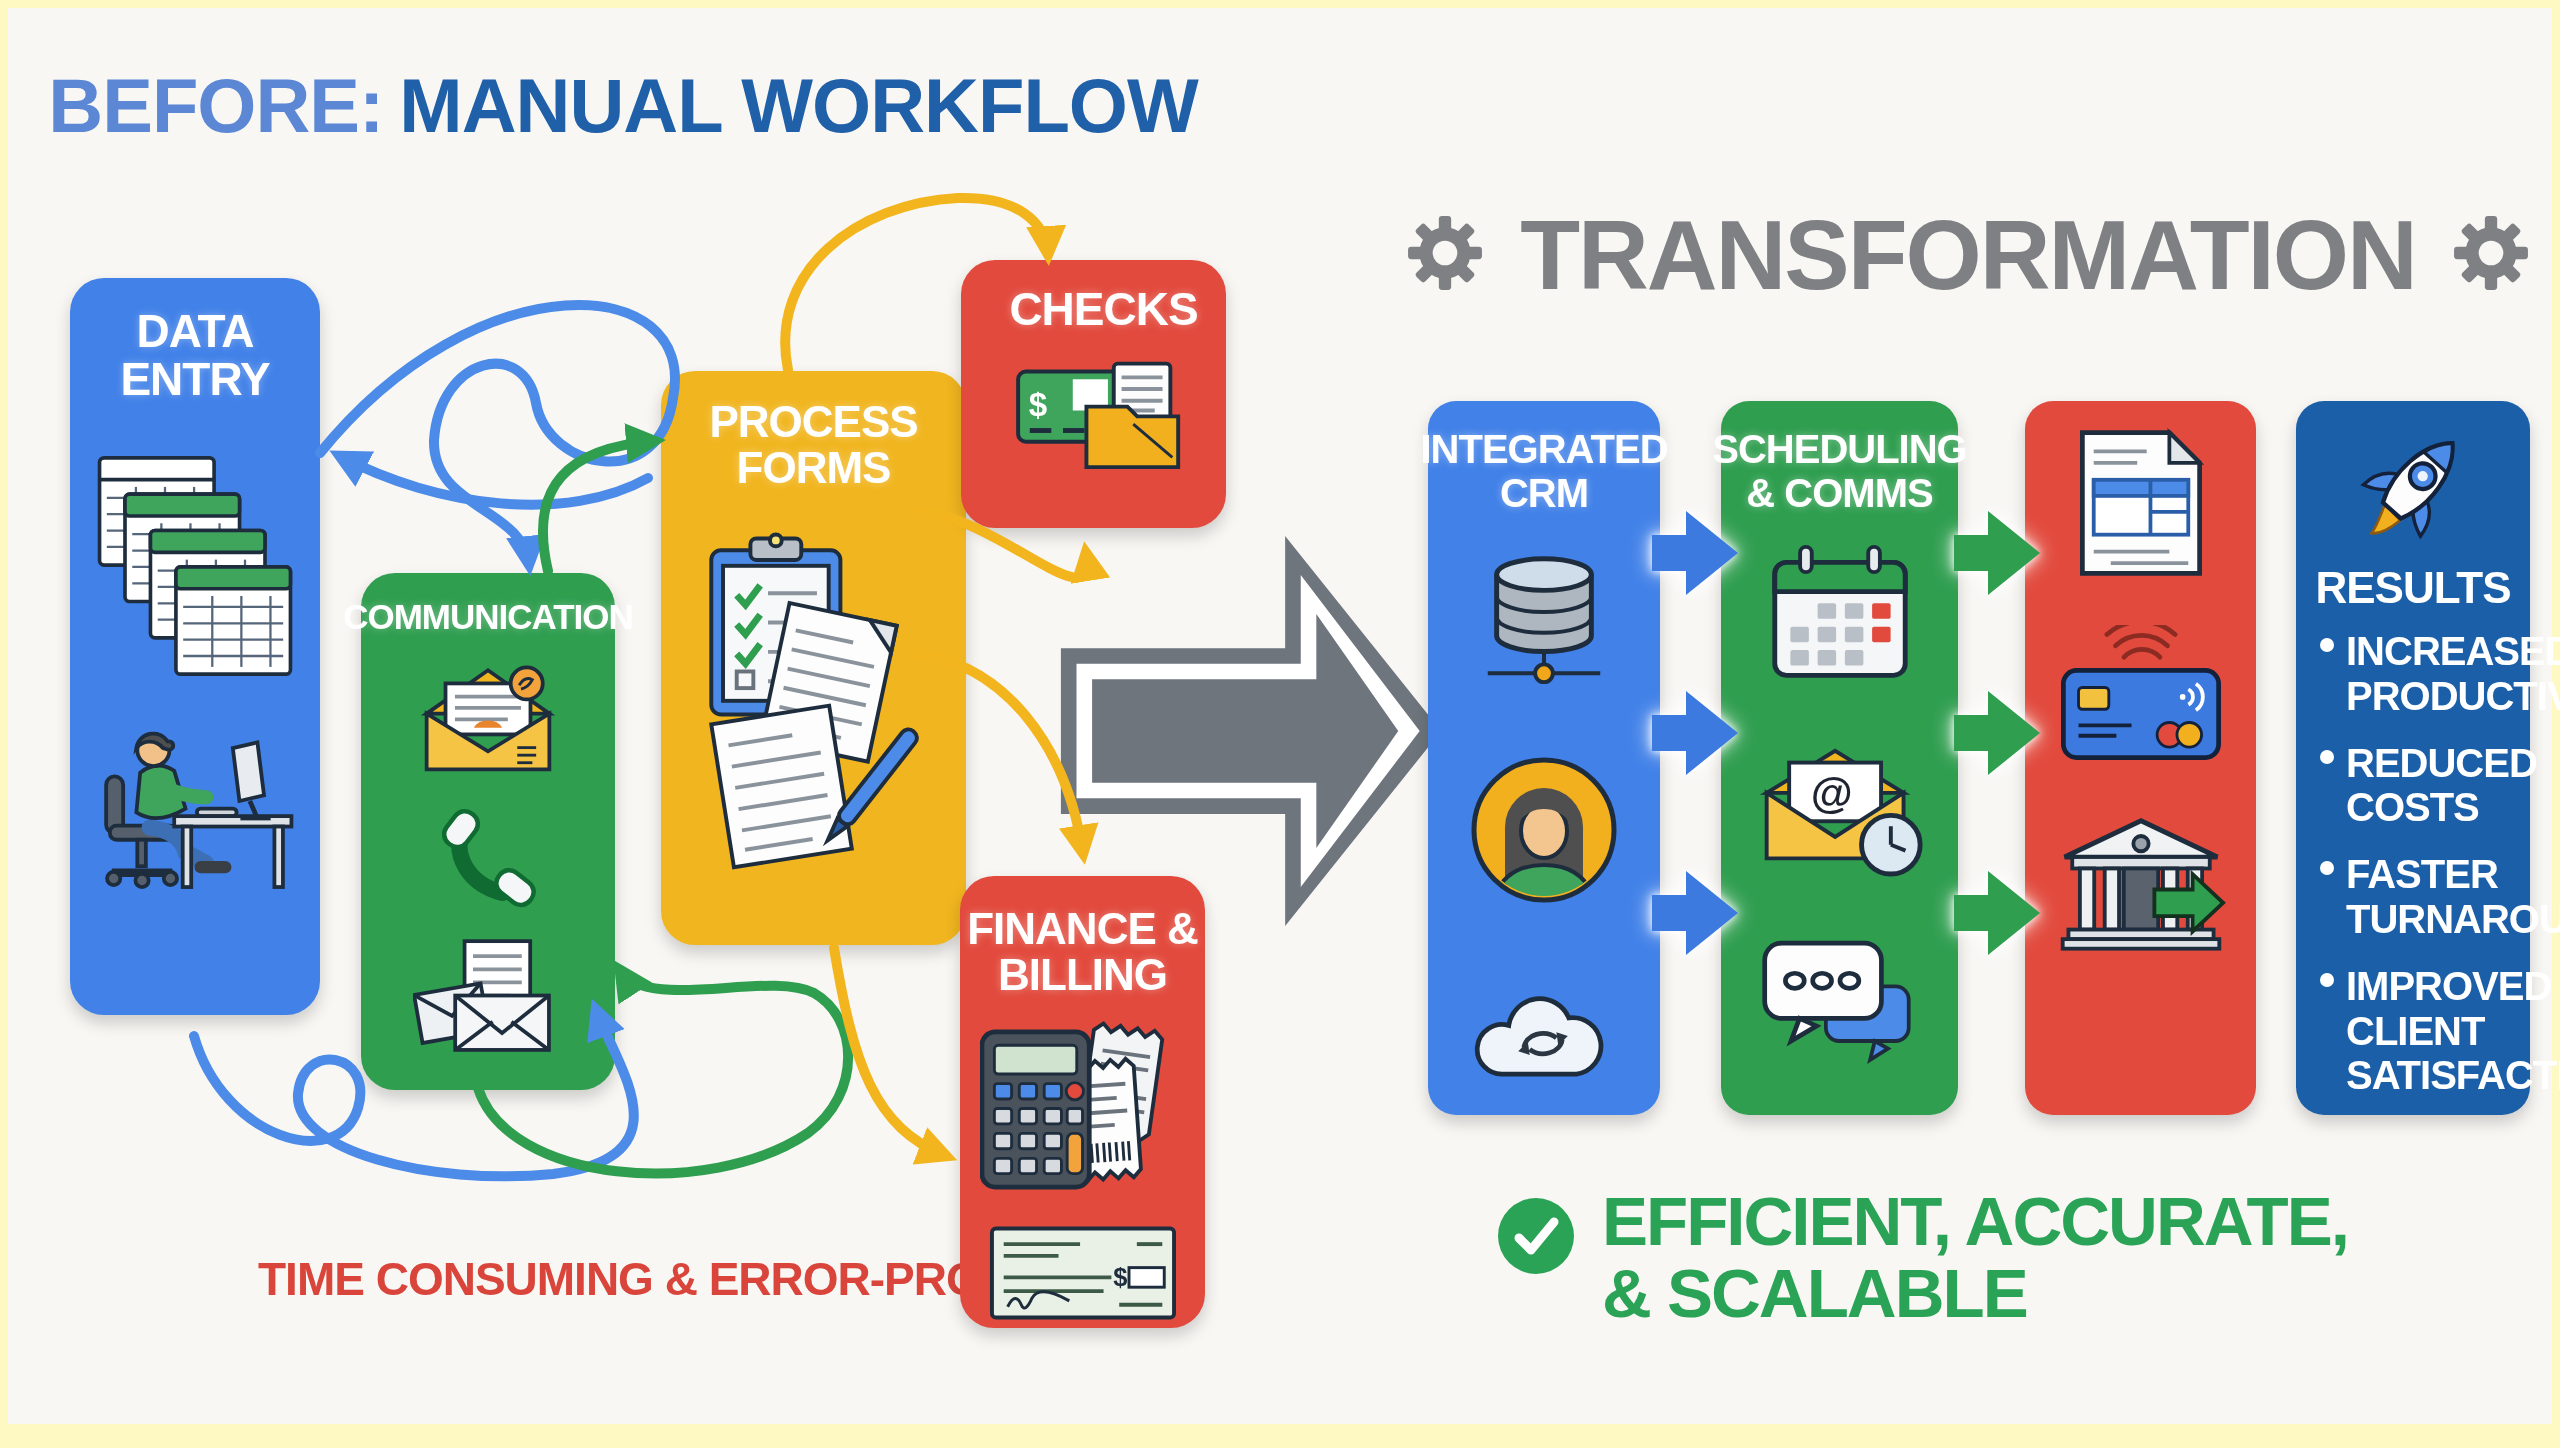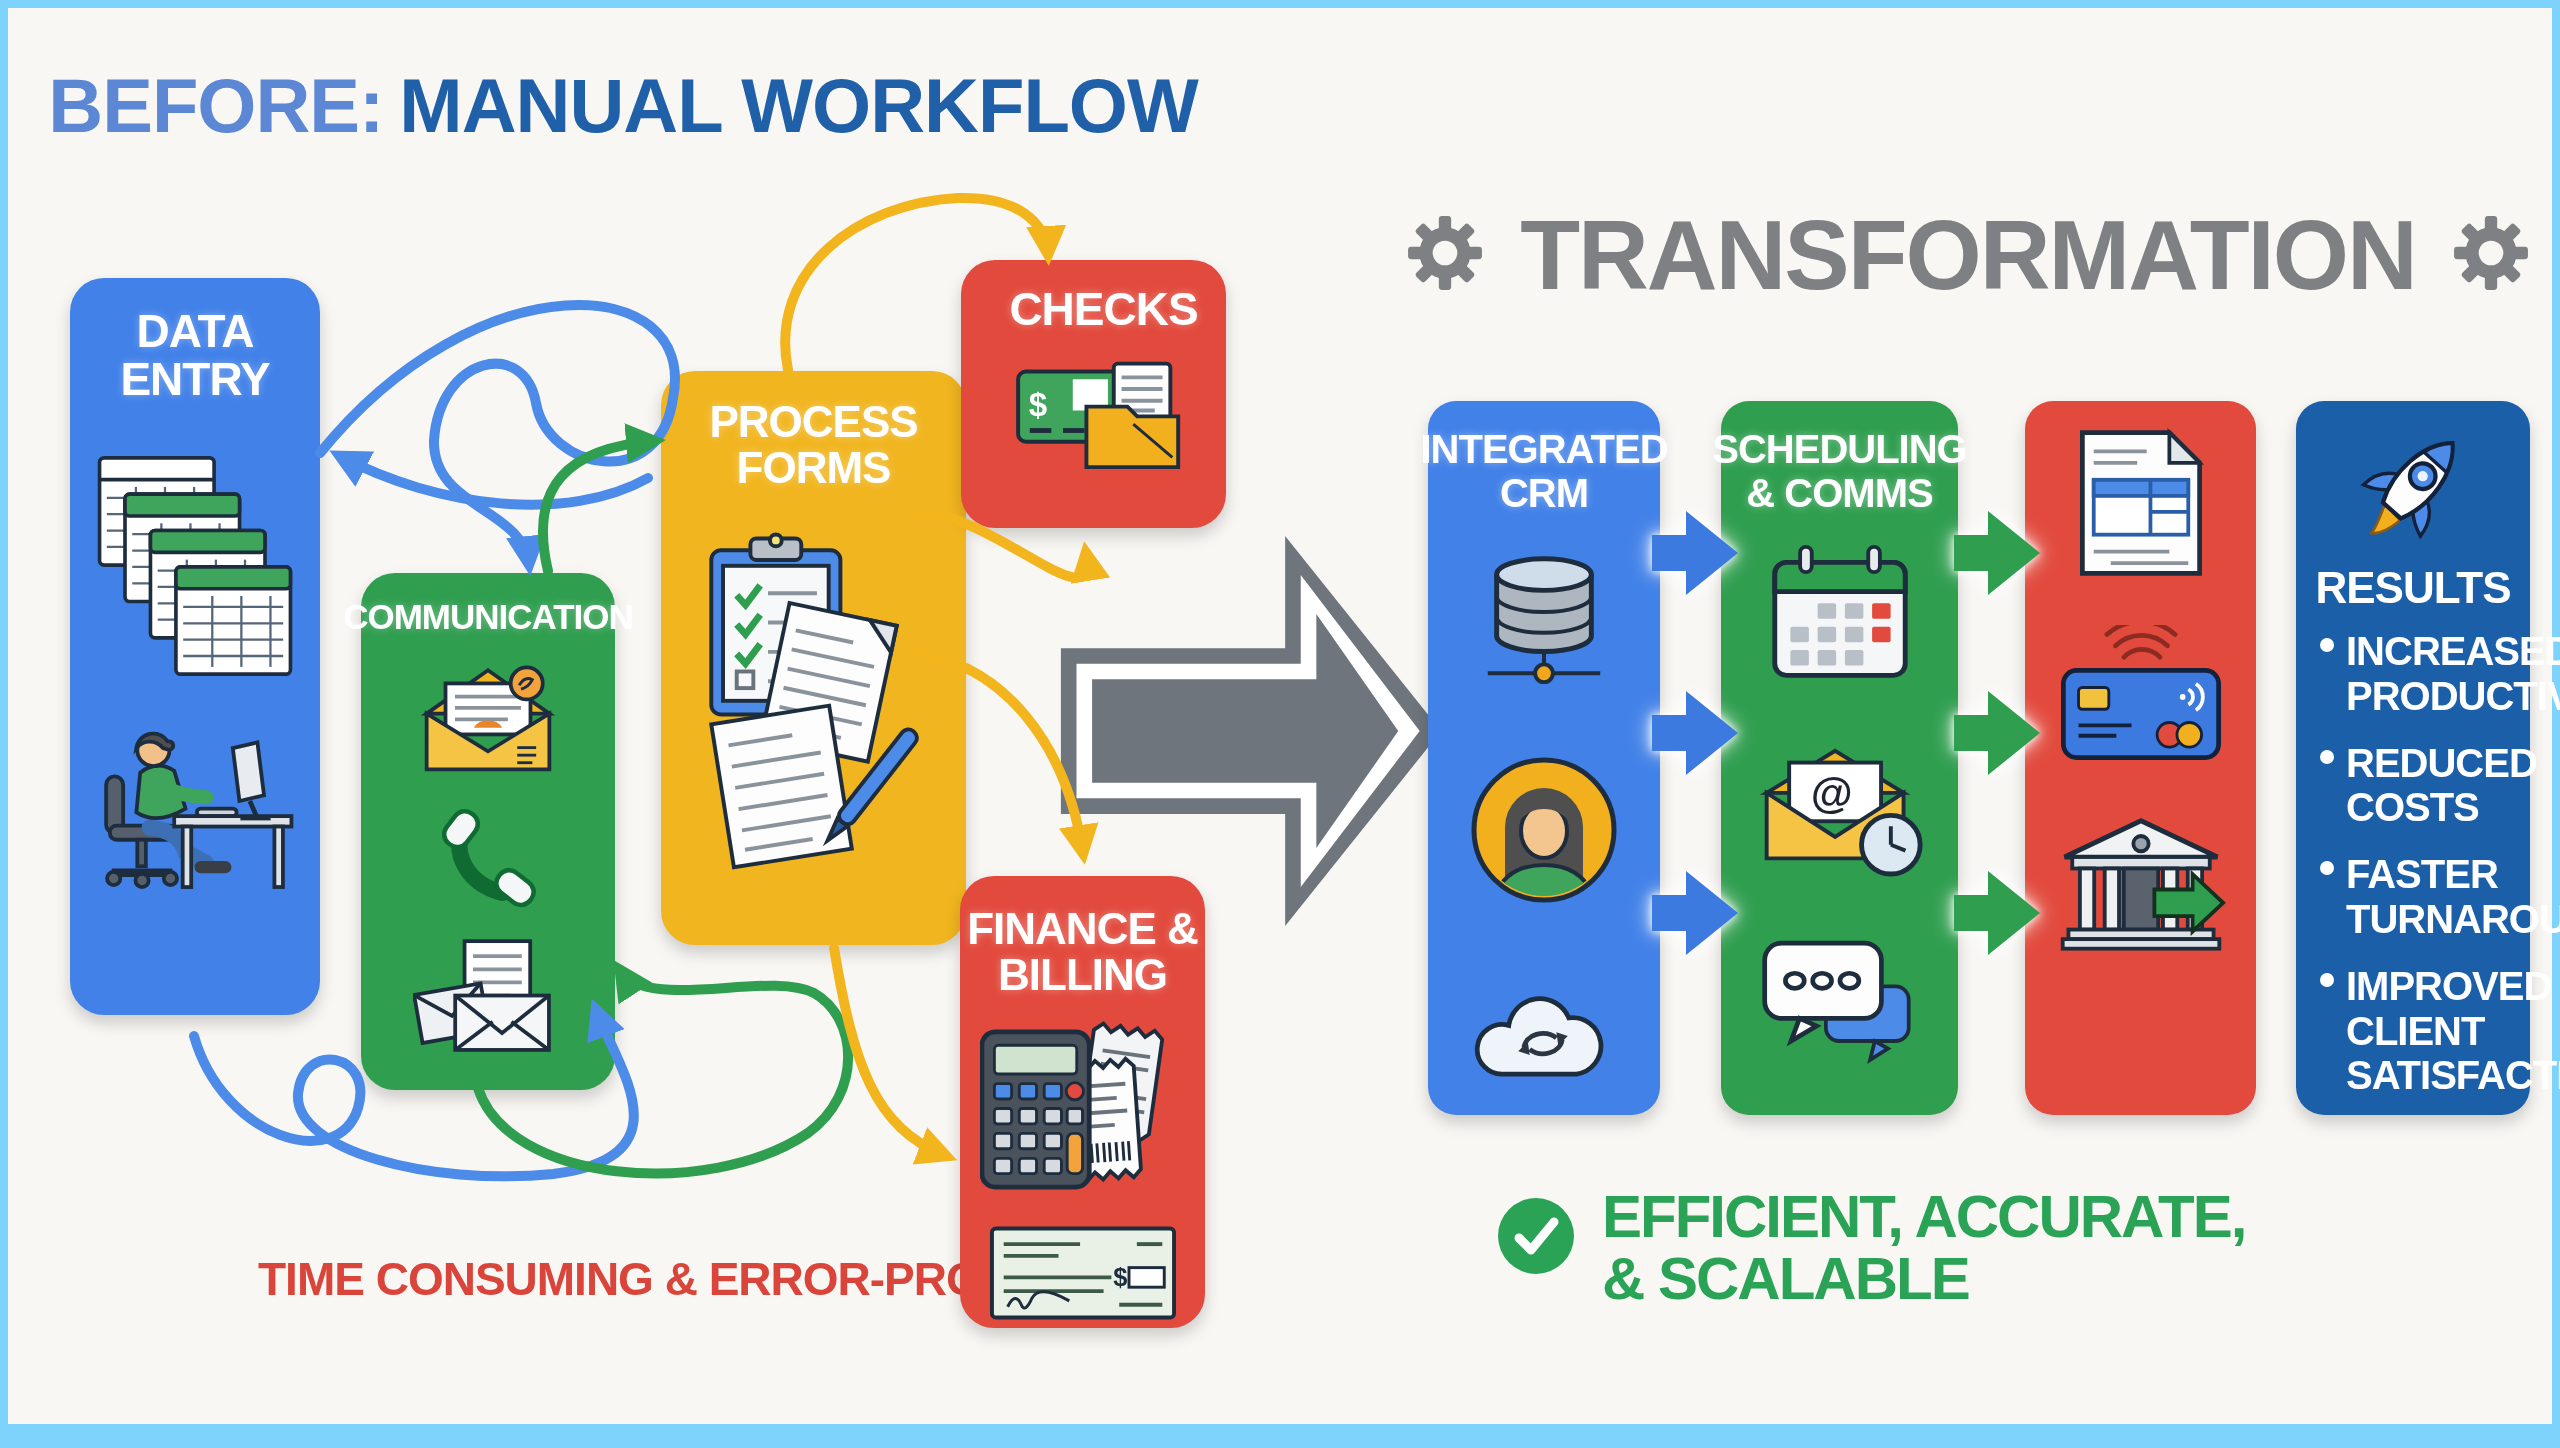--- a/index.html
+++ b/index.html
@@ -1,16 +1,16 @@
 <!DOCTYPE html>
 <html><head>
 <meta charset="utf-8">
 <style>
   html,body{margin:0;padding:0;background:#000;}
-  .canvas{position:relative;width:2560px;height:1448px;background:#7dd3fc;overflow:hidden;
+  .canvas{position:relative;width:2560px;height:1448px;background:#fef9c3;overflow:hidden;
           font-family:"Liberation Sans","DejaVu Sans",sans-serif;}
   .page{position:absolute;left:8px;top:8px;width:2544px;height:1416px;background:#f8f7f4;}
   .cond{font-stretch:condensed;font-weight:800;letter-spacing:-1px;}
   
   .main-title{position:absolute;top:60px;text-align:center;font-size:76px;line-height:1;white-space:nowrap;}
   .t-left{left:30px;width:1170px;}
   .t-right{left:1420px;width:1080px;}
   .main-title .pfx{color:#5b87d5;}
   .main-title .rest{color:#2060a8;margin-left:16px;}
   .subtitle{position:absolute;top:198px;left:1420px;width:1080px;display:flex;align-items:center;justify-content:center;gap:36px;}
@@ -22,21 +22,21 @@
   
   .col{position:absolute;top:393px;height:714px;border-radius:28px;box-shadow:0 8px 16px rgba(0,0,0,.18);display:flex;flex-direction:column;align-items:center;z-index:1;}
   .col-title{color:#fff;text-align:center;white-space:pre-line;font-size:40px;line-height:1.1;margin-top:26px;text-shadow:0 0 8px rgba(255,255,255,.4);}
   .results-list{margin:16px 0 0 0;padding:0 18px 0 24px;list-style:none;width:100%;box-sizing:border-box;}
   .result-item{display:flex;gap:12px;margin-bottom:22px;align-items:flex-start;}
   .result-item .dot{flex:0 0 14px;width:14px;height:14px;border-radius:50%;background:#fff;margin-top:9px;}
   .result-item .txt{color:#fff;font-size:40px;line-height:1.12;}
   .results-title{color:#fff;font-size:44px;margin-top:8px;text-align:center;}
   
   .footer{position:absolute;top:1178px;left:1488px;display:flex;align-items:flex-start;gap:26px;}
-  .footer .foot-text{font-size:60px;line-height:1.04;color:#2aa356;white-space:pre-line;letter-spacing:-2px;}
+  .footer .foot-text{font-size:69px;line-height:1.04;color:#2aa356;white-space:pre-line;letter-spacing:-2px;}
   .flow-svg{position:absolute;left:0;top:0;z-index:2;pointer-events:none;}
   .chev{position:absolute;z-index:3;filter:drop-shadow(0 0 4px rgba(255,255,255,.95)) drop-shadow(0 0 10px rgba(255,255,255,.85));}
   .bigarrow{position:absolute;left:1048px;top:528px;z-index:1;}
   svg text{font-family:"Liberation Sans","DejaVu Sans",sans-serif;}
 </style>
 </head>
 <body>
 
 <div class="canvas">
 <div class="page">

